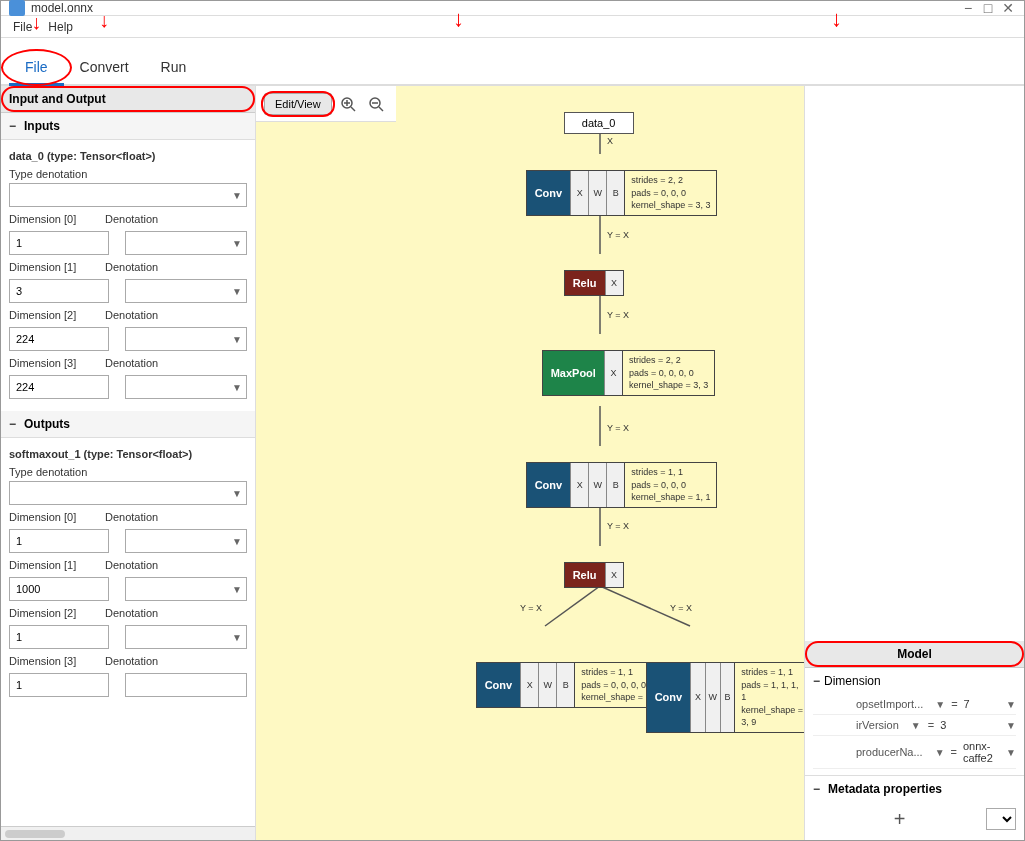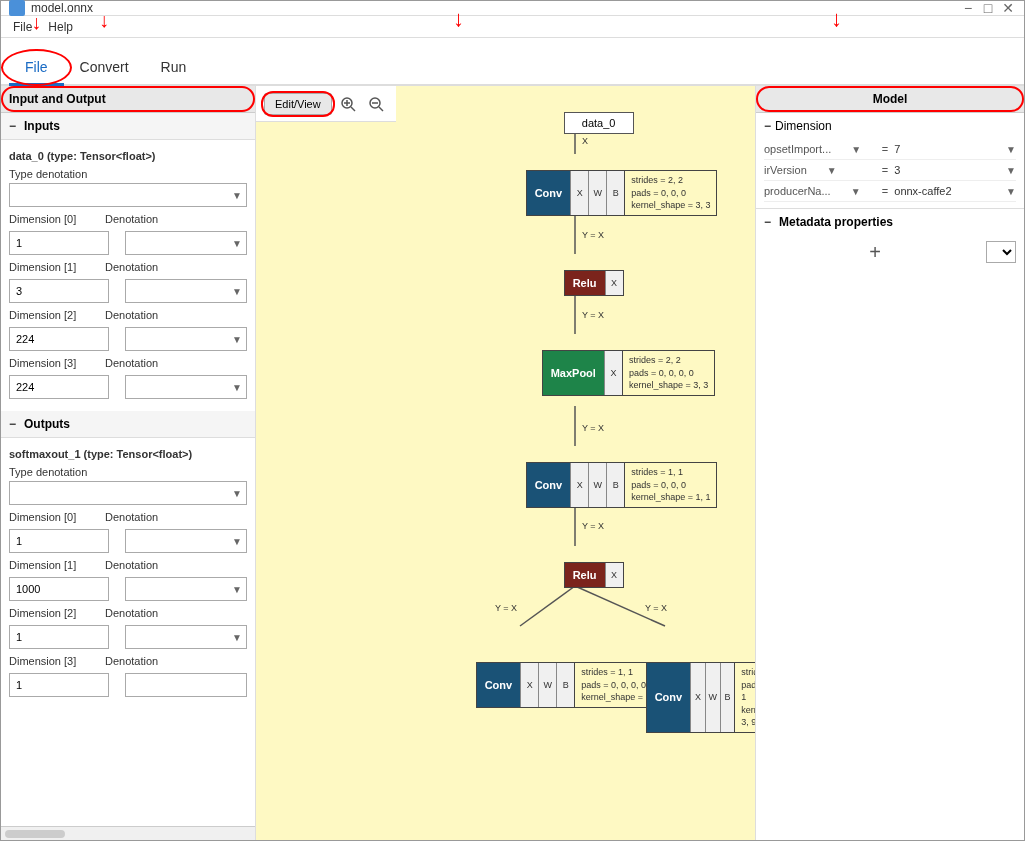--- a/index.html
+++ b/index.html
@@ -48,24 +48,24 @@
     
     
     .center-panel { flex: 1; display: flex; background: #fef9c3; position: relative; overflow: hidden; }
     .center-toolbar { height: 36px; background: #fff; border-bottom: 1px solid #ddd; display: flex; align-items: center; padding: 0 8px; gap: 4px; }
     .center-toolbar-btn { padding: 4px 10px; border: 1px solid #aaa; background: #e8e8e8; font-size: 11px; cursor: pointer; border-radius: 2px; }
     .toolbar-icon-btn { width: 24px; height: 24px; display: flex; align-items: center; justify-content: center; cursor: pointer; font-size: 14px; color: #555; border: 1px solid transparent; border-radius: 2px; }
     
     .graph-area { flex: 1; overflow: hidden; display: flex; align-items: flex-start; justify-content: center; padding: 20px; position: relative; }
     
     
-    .right-panel { width: 269px; border-left: 1px solid #ddd; background: #fff; display: flex; flex-direction: column; }
+    .right-panel { width: 220px; border-left: 1px solid #ddd; background: #fff; display: flex; flex-direction: column; justify-content: flex-end; }
     .prop-section { padding: 6px 8px; }
     .prop-row { display: flex; align-items: center; padding: 4px 0; border-bottom: 1px solid #eee; font-size: 11px; }
-    .prop-name { flex: 1; color: #555; display: flex; align-items: center; gap: 20px; }
+    .prop-name { flex: 1; color: #555; display: flex; align-items: center; gap: 12px; margin-left: 43px; }
     .prop-eq { padding: 0 6px; color: #555; }
     .prop-val { flex: 1; color: #333; }
     .prop-arrow { color: #666; font-size: 10px; }
     .prop-expand { color: #666; font-size: 10px; cursor: pointer; }
     
     .metadata-section { padding: 6px 8px; border-top: 1px solid #ddd; }
     .metadata-header { font-size: 12px; font-weight: 600; display: flex; align-items: center; gap: 4px; margin-bottom: 8px; }
     .add-btn { width: 100%; border: none; background: transparent; cursor: pointer; font-size: 18px; color: #555; display: flex; align-items: center; justify-content: center; height: 30px; }
     .metadata-dropdown { border: 1px solid #aaa; padding: 2px 4px; font-size: 10px; height: 22px; background: #fff; width: 30px; }
 

